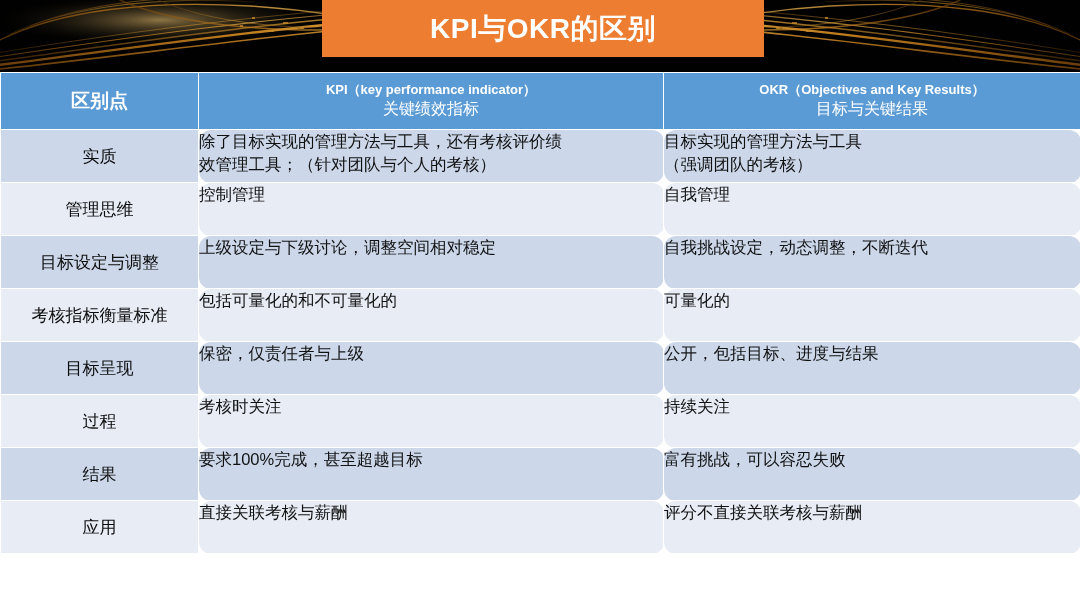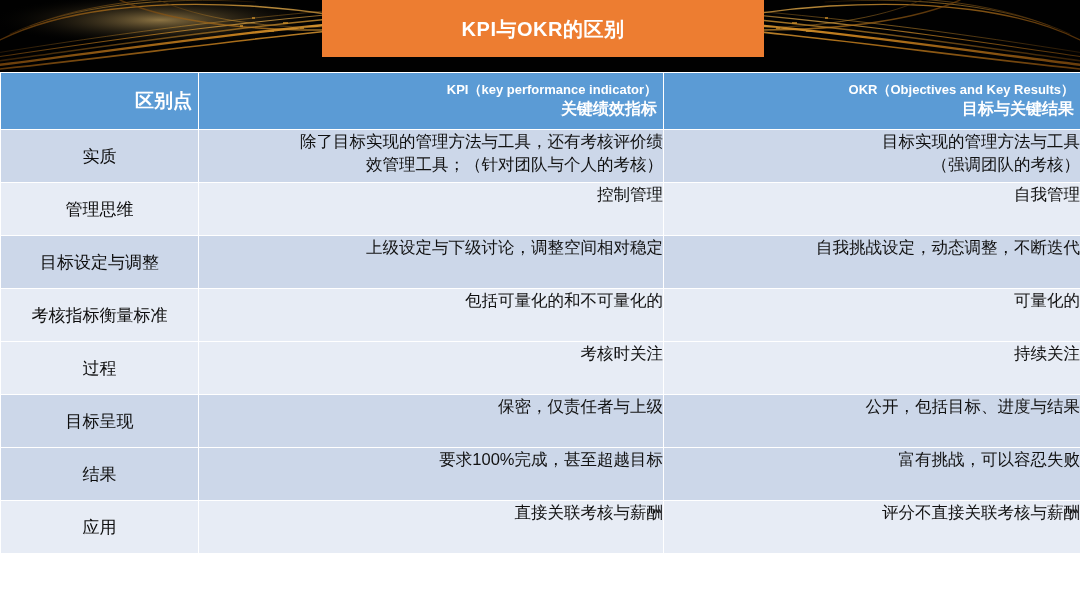--- a/index.html
+++ b/index.html
@@ -54,21 +54,21 @@
     width: 442px;
     height: 57px;
     background: #ed7d31;
     display: flex;
     align-items: center;
     justify-content: center;
     box-sizing: border-box;
   }
   .title-text {
     color: #ffffff;
-    font-size: 20px;
+    font-size: 28px;
     font-weight: bold;
     letter-spacing: 0.5px;
     line-height: 1;
     white-space: nowrap;
   }
 
   
   .cmp-table {
     position: absolute;
     left: 0;
@@ -86,36 +86,36 @@
     border: 1px solid #ffffff;
     padding: 0;
     vertical-align: top;
   }
 
   
   .head-row th {
     background: #5b9bd5;
     height: 57px;
     color: #ffffff;
-    text-align: right;
+    text-align: center;
     vertical-align: middle;
     padding: 4px 6px;
     box-sizing: border-box;
   }
   .head-main {
     display: block;
     font-size: 13px;
     font-weight: bold;
     line-height: 1.3;
     white-space: nowrap;
   }
   .head-sub {
     display: block;
     font-size: 16px;
-    font-weight: bold;
+    font-weight: normal;
     line-height: 1.3;
   }
   .head-point {
     font-size: 19px;
     font-weight: bold;
   }
 
   
   .data-row td { height: 53px; }
   .data-row.shade-a td { background: #ccd7e9; }
@@ -129,21 +129,22 @@
     color: #0d0d0d;
     padding: 4px 4px;
     box-sizing: border-box;
   }
   .cell-body {
     font-size: 16.5px;
     color: #111111;
     line-height: 1.42;
     padding: 8px 10px 6px 10px;
     box-sizing: border-box;
-    text-align: right;
+    text-align: left;
+    border-radius: 12px;
   }
   .cell-body .ln { display: block; }
 </style>
 </head>
 <body>
 
 <div id="slide">
 
   <div class="banner-band">
     <svg class="swirl-svg" viewBox="0 0 1080 72" preserveAspectRatio="none">
@@ -266,39 +267,39 @@
         </tr>
         <tr class="data-row shade-b">
           <td class="cell-point">考核指标衡量标准</td>
           <td class="cell-body">
             <span class="ln">包括可量化的和不可量化的</span>
           </td>
           <td class="cell-body">
             <span class="ln">可量化的</span>
           </td>
         </tr>
+        <tr class="data-row shade-a">
+          <td class="cell-point">目标呈现</td>
+          <td class="cell-body">
+            <span class="ln">保密，仅责任者与上级</span>
+          </td>
+          <td class="cell-body">
+            <span class="ln">公开，包括目标、进度与结果</span>
+          </td>
+        </tr>
         <tr class="data-row shade-b">
           <td class="cell-point">过程</td>
           <td class="cell-body">
             <span class="ln">考核时关注</span>
           </td>
           <td class="cell-body">
             <span class="ln">持续关注</span>
           </td>
         </tr>
         <tr class="data-row shade-a">
-          <td class="cell-point">目标呈现</td>
-          <td class="cell-body">
-            <span class="ln">保密，仅责任者与上级</span>
-          </td>
-          <td class="cell-body">
-            <span class="ln">公开，包括目标、进度与结果</span>
-          </td>
-        </tr>
-        <tr class="data-row shade-a">
           <td class="cell-point">结果</td>
           <td class="cell-body">
             <span class="ln">要求100%完成，甚至超越目标</span>
           </td>
           <td class="cell-body">
             <span class="ln">富有挑战，可以容忍失败</span>
           </td>
         </tr>
         <tr class="data-row shade-b">
           <td class="cell-point">应用</td>

